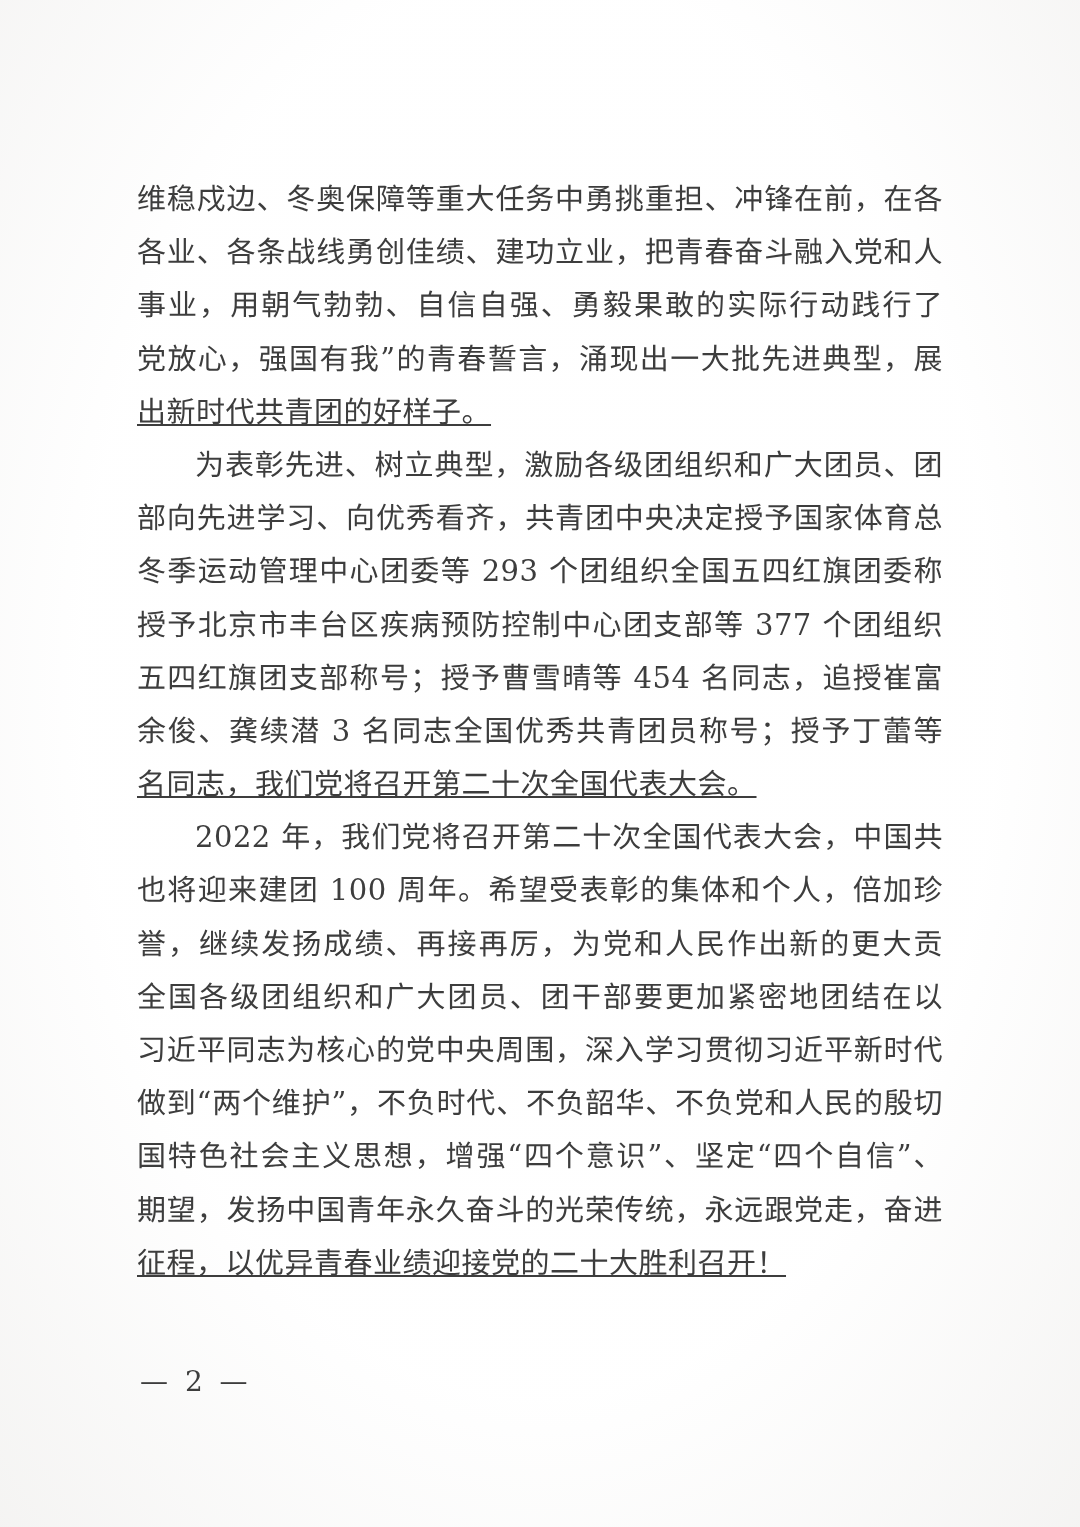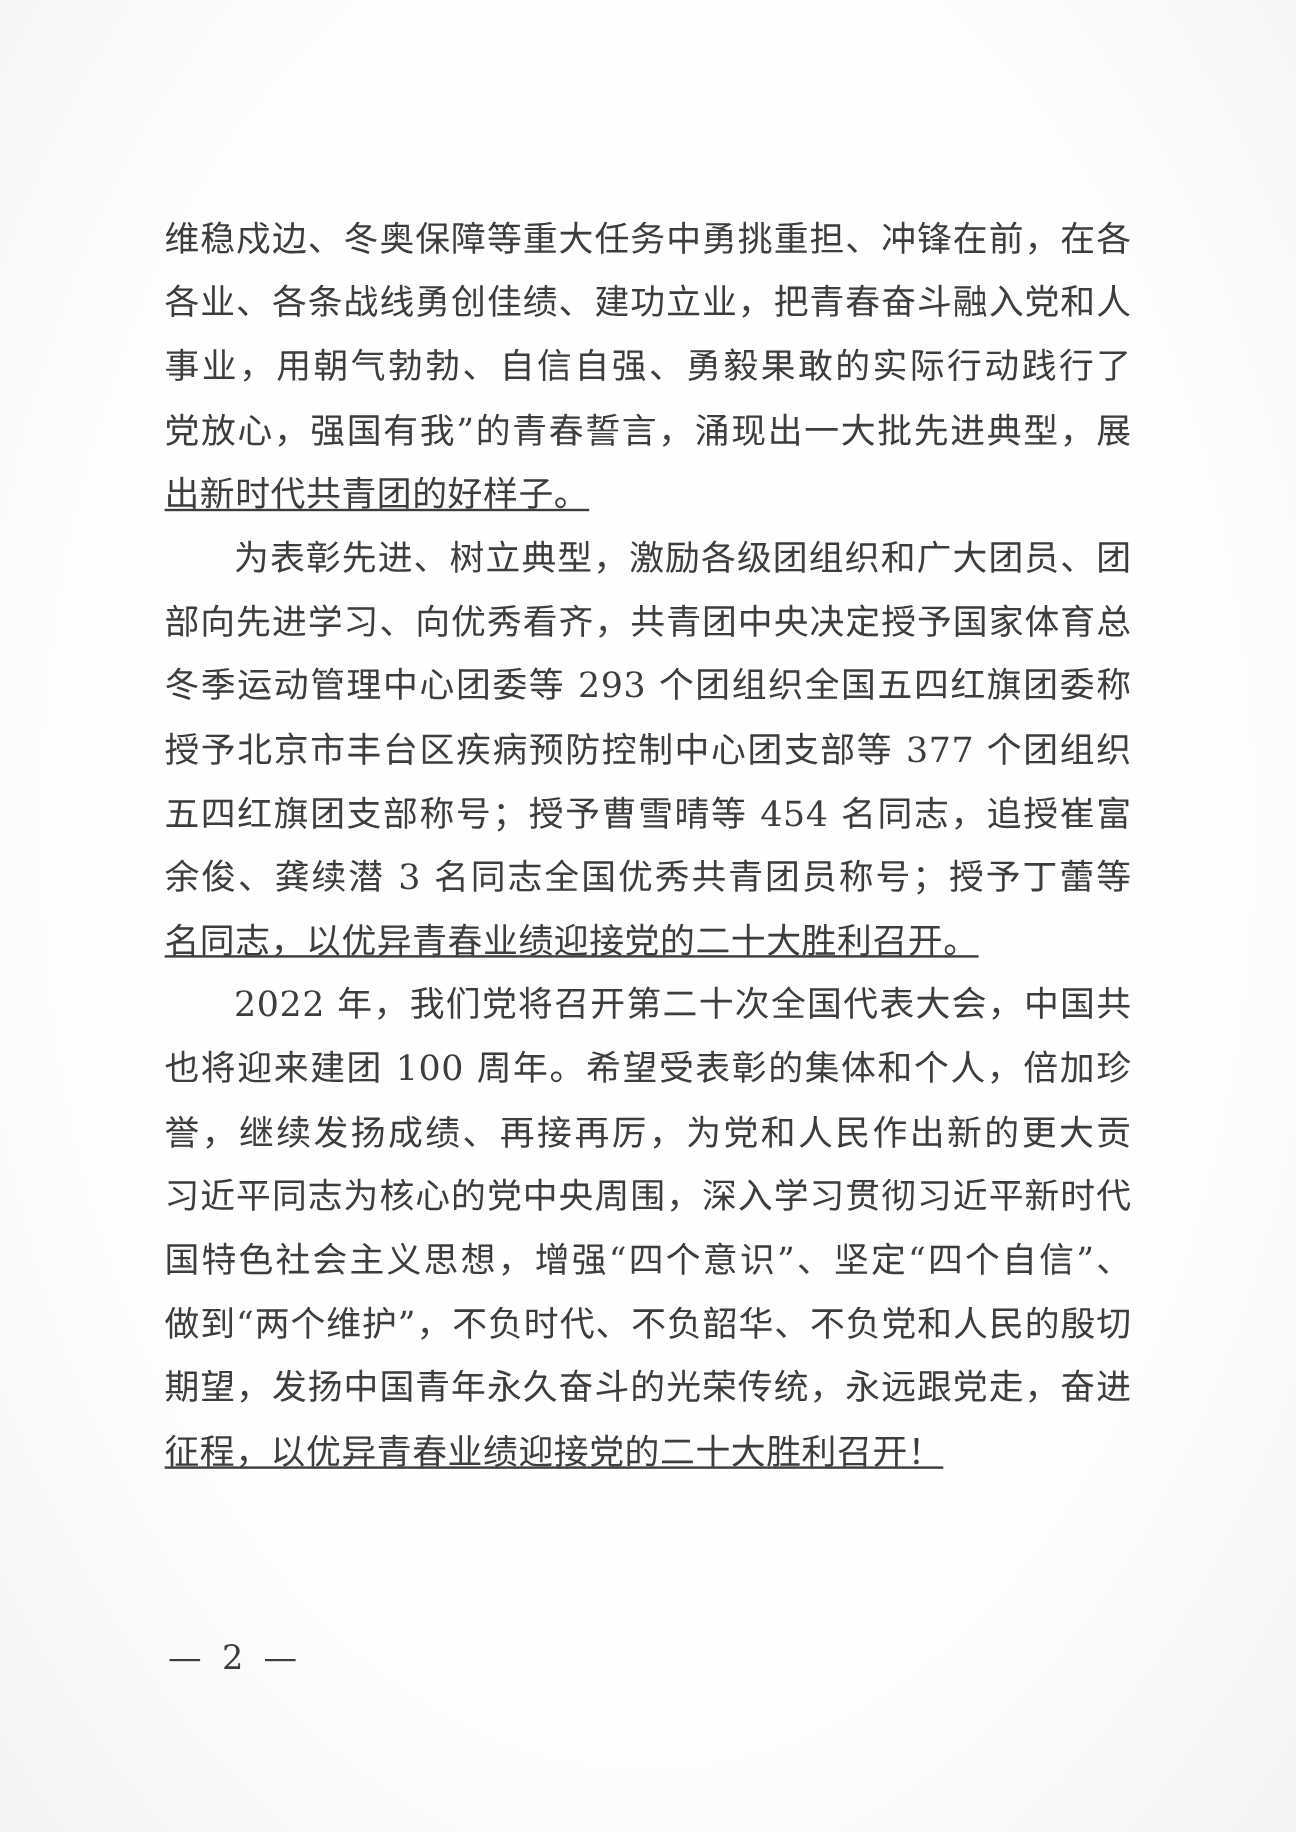--- a/index.html
+++ b/index.html
@@ -72,29 +72,30 @@
         <div class="line">党放心，强国有我”的青春誓言，涌现出一大批先进典型，展现</div>
         <div class="line last">出新时代共青团的好样子。</div>
       </div>
       <div class="paragraph">
         <div class="line indent">为表彰先进、树立典型，激励各级团组织和广大团员、团干</div>
         <div class="line">部向先进学习、向优秀看齐，共青团中央决定授予国家体育总局</div>
         <div class="line">冬季运动管理中心团委等 293 个团组织全国五四红旗团委称号；</div>
         <div class="line">授予北京市丰台区疾病预防控制中心团支部等 377 个团组织全国</div>
         <div class="line">五四红旗团支部称号；授予曹雪晴等 454 名同志，追授崔富帅、</div>
         <div class="line">余俊、龚续潜 3 名同志全国优秀共青团员称号；授予丁蕾等 340</div>
-        <div class="line last">名同志，以优异青春业绩迎接党的二十大胜利召开。</div>
+        <div class="line last">名同志，我们党将召开第二十次全国代表大会。</div>
       </div>
       <div class="paragraph">
         <div class="line indent">2022 年，我们党将召开第二十次全国代表大会，中国共青团</div>
         <div class="line">也将迎来建团 100 周年。希望受表彰的集体和个人，倍加珍惜荣</div>
         <div class="line">誉，继续发扬成绩、再接再厉，为党和人民作出新的更大贡献。</div>
+        <div class="line">全国各级团组织和广大团员、团干部要更加紧密地团结在以</div>
         <div class="line">习近平同志为核心的党中央周围，深入学习贯彻习近平新时代中</div>
+        <div class="line">做到“两个维护”，不负时代、不负韶华、不负党和人民的殷切</div>
         <div class="line">国特色社会主义思想，增强“四个意识”、坚定“四个自信”、</div>
-        <div class="line">做到“两个维护”，不负时代、不负韶华、不负党和人民的殷切</div>
         <div class="line">期望，发扬中国青年永久奋斗的光荣传统，永远跟党走，奋进新</div>
         <div class="line last">征程，以优异青春业绩迎接党的二十大胜利召开！</div>
       </div>
     </main>
   <footer class="page-footer">
     <span>— 2 —</span>
   </footer>
 </div>
 
 </body></html>

